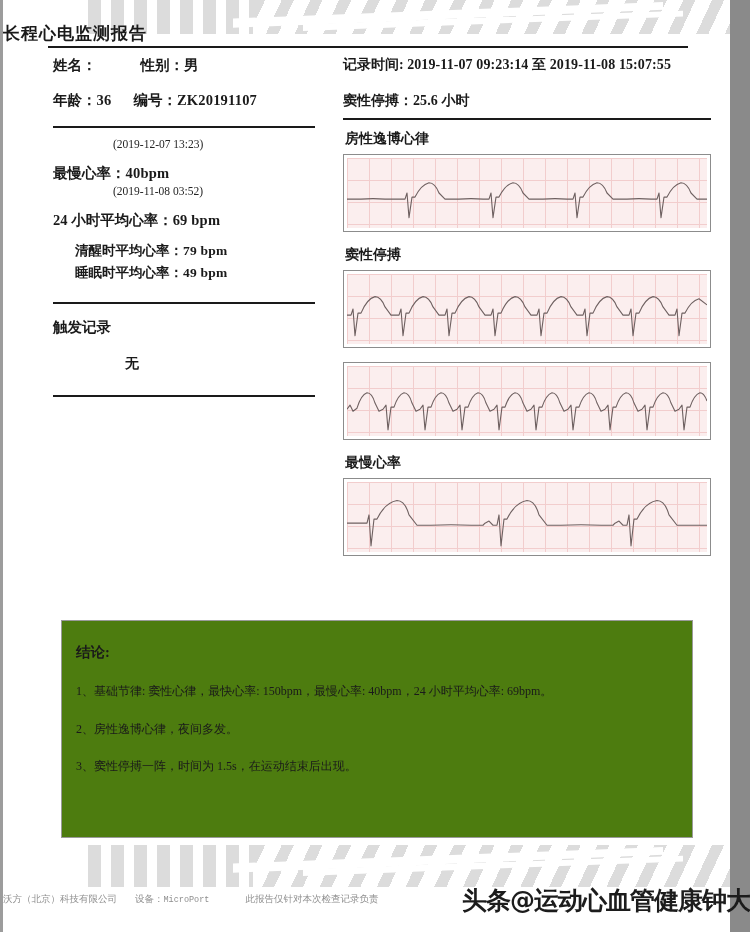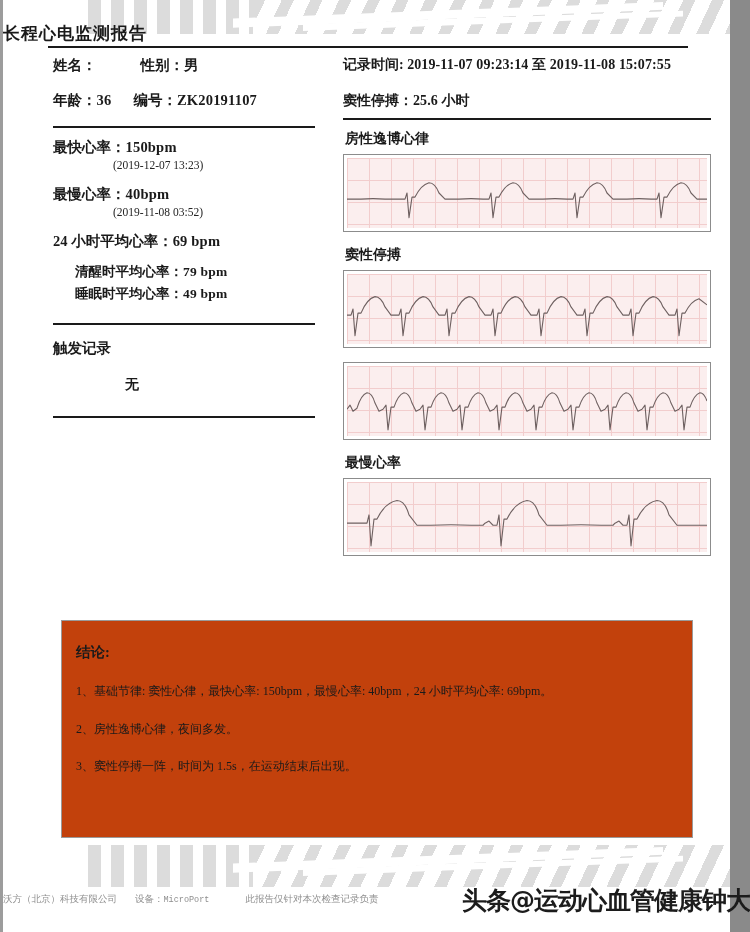--- a/index.html
+++ b/index.html
@@ -225,21 +225,21 @@
   
   .conclusion-box {
     position: absolute;
     top: 620px;
     left: 58px;
     width: 632px;
     height: 218px;
     border: 1.4px solid #9a9a9a;
     box-sizing: border-box;
     padding: 22px 14px 0 14px;
-    background: #c2410c;
+    background: #4d7c0f;
   }
   .conclusion-head {
     font-size: 14.5px;
     font-weight: bold;
     margin-bottom: 22px;
   }
   .conclusion-item {
     font-size: 12px;
     font-weight: normal;
     margin-bottom: 22px;
@@ -300,23 +300,20 @@
       <span>姓名：</span><span class="gap"></span><span>性别：</span><span class="val">男</span>
     </div>
 
     <div class="info-row">
       <span>年龄：</span><span class="val mono-val">36</span><span class="gap-sm"></span><span>编号：</span><span class="val mono-val">ZK20191107</span>
     </div>
 
     <hr class="rule">
 
     <div class="stat-block">
-      <div class="stat-line">
-        <span>最快心率：</span><span class="mono-val">150bpm</span>
-      </div>
       <div class="stat-ts">(2019-12-07 13:23)</div>
     </div>
 
     <div class="stat-block">
       <div class="stat-line">
         <span>最慢心率：</span><span class="mono-val">40bpm</span>
       </div>
       <div class="stat-ts">(2019-11-08 03:52)</div>
     </div>
 

